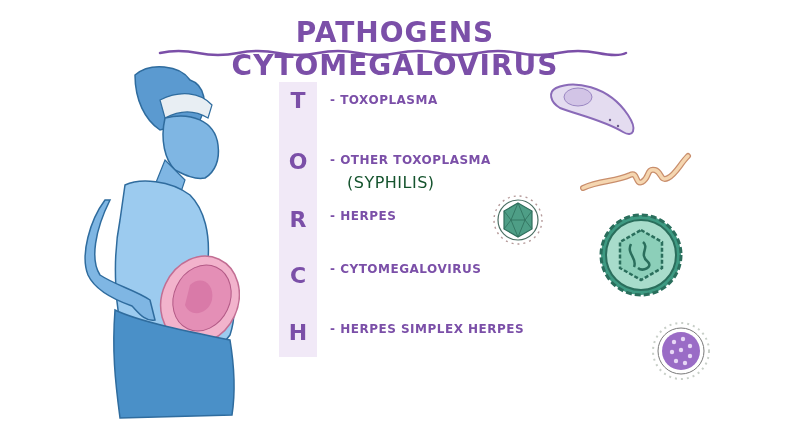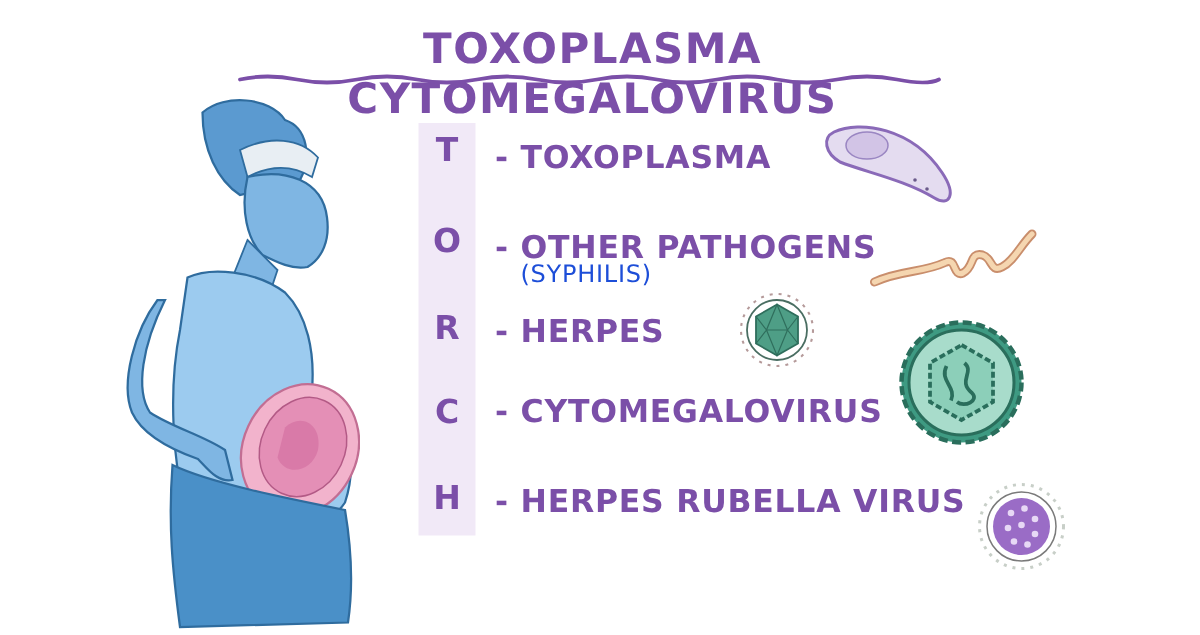--- a/index.html
+++ b/index.html
@@ -1,28 +1,28 @@
 <!DOCTYPE html>
 <html><head>
 <meta charset="utf-8">
 <style>
   html, body { margin:0; padding:0; background:#ffffff; }
   body { width:800px; height:423px; position:relative; overflow:hidden; font-family:"DejaVu Sans", sans-serif; }
   .title { position:absolute; left:160px; top:16px; width:470px; text-align:center; color:#7b4fa8; font-weight:bold; font-size:28px; letter-spacing:1px; }
   .title-underline { position:absolute; left:158px; top:48px; width:470px; height:10px; }
   .torch-bar { position:absolute; left:279px; top:82px; width:38px; height:275px; background:#f1e9f7; }
   .letter { position:absolute; left:279px; width:38px; text-align:center; color:#7b4fa8; font-weight:bold; font-size:22px; }
-  .item { position:absolute; left:330px; color:#7b4fa8; font-weight:bold; font-size:21px; letter-spacing:0.5px; white-space:nowrap; }
-  .sub { position:absolute; left:347px; color:#1d4ed8; font-size:16px; letter-spacing:0.5px; }
+  .item { position:absolute; left:330px; color:#7b4fa8; font-weight:bold; font-size:12px; letter-spacing:0.5px; white-space:nowrap; }
+  .sub { position:absolute; left:347px; color:#14532d; font-size:16px; letter-spacing:0.5px; }
   .fig { position:absolute; }
 </style>
 </head>
 <body>
 
-<div class="title">TOXOPLASMA CYTOMEGALOVIRUS</div>
+<div class="title">PATHOGENS CYTOMEGALOVIRUS</div>
 <svg class="title-underline" viewBox="0 0 470 10" width="470" height="10">
   <path d="M2 5 Q 20 1 40 5 T 80 5 T 120 5 T 160 5 T 200 5 T 240 5 T 280 5 T 320 5 T 360 5 T 400 5 T 440 5 T 468 5" fill="none" stroke="#7b4fa8" stroke-width="2.5" stroke-linecap="round"></path>
 </svg>
 
 <svg class="fig" style="left:40px;top:60px;" width="200" height="360" viewBox="0 0 200 360">
 
   <path d="M95 15 C 110 2, 140 5, 150 20 C 165 25, 168 45, 160 60 L 120 70 C 105 60, 95 40, 95 15 Z" fill="#5b9ad0" stroke="#2f6c9e" stroke-width="1.5"></path>
 
   <path d="M120 40 C 140 30, 160 32, 172 45 L 168 58 C 155 50, 140 50, 125 58 Z" fill="#e8eef3" stroke="#2f6c9e" stroke-width="1.2"></path>
 
@@ -42,31 +42,31 @@
 
   <path d="M75 250 C 100 262, 150 272, 190 280 C 195 310, 195 335, 192 355 L 80 358 C 75 320, 72 290, 75 250 Z" fill="#4a90c8" stroke="#2f6c9e" stroke-width="1.5"></path>
 </svg>
 
 <div class="torch-bar"></div>
 
 <div class="letter" style="top:88px;">T</div>
 <div class="item" style="top:93px;">- TOXOPLASMA</div>
 
 <div class="letter" style="top:149px;">O</div>
-<div class="item" style="top:153px;">- OTHER PATHOGENS</div>
+<div class="item" style="top:153px;">- OTHER TOXOPLASMA</div>
 <div class="sub" style="top:173px;">(SYPHILIS)</div>
 
 <div class="letter" style="top:207px;">R</div>
 <div class="item" style="top:209px;">- HERPES</div>
 
 <div class="letter" style="top:263px;">C</div>
 <div class="item" style="top:262px;">- CYTOMEGALOVIRUS</div>
 
 <div class="letter" style="top:320px;">H</div>
-<div class="item" style="top:322px;">- HERPES RUBELLA VIRUS</div>
+<div class="item" style="top:322px;">- HERPES SIMPLEX HERPES</div>
 
 <svg class="fig" style="left:548px;top:80px;" width="90" height="60" viewBox="0 0 90 60">
   <path d="M8 8 C 25 0, 60 5, 80 35 C 90 50, 85 58, 75 52 C 55 40, 30 35, 12 28 C 2 22, 0 12, 8 8 Z" fill="#e4dcf0" stroke="#8a6ab8" stroke-width="2"></path>
   <ellipse cx="30" cy="17" rx="14" ry="9" fill="#d2c4e6" stroke="#9a86c2" stroke-width="1"></ellipse>
   <circle cx="62" cy="40" r="1.2" fill="#6a5a8a"></circle>
     <circle cx="70" cy="46" r="1.2" fill="#6a5a8a"></circle>
 </svg>
 
 <svg class="fig" style="left:580px;top:150px;" width="115" height="45" viewBox="0 0 115 45">
   <path d="M3 38 C 20 30, 35 32, 50 25 C 58 21, 55 35, 62 32 C 70 28, 66 18, 75 20 C 82 22, 80 32, 88 28 C 96 24, 100 14, 108 6" fill="none" stroke="#c98e6c" stroke-width="6" stroke-linecap="round"></path>

